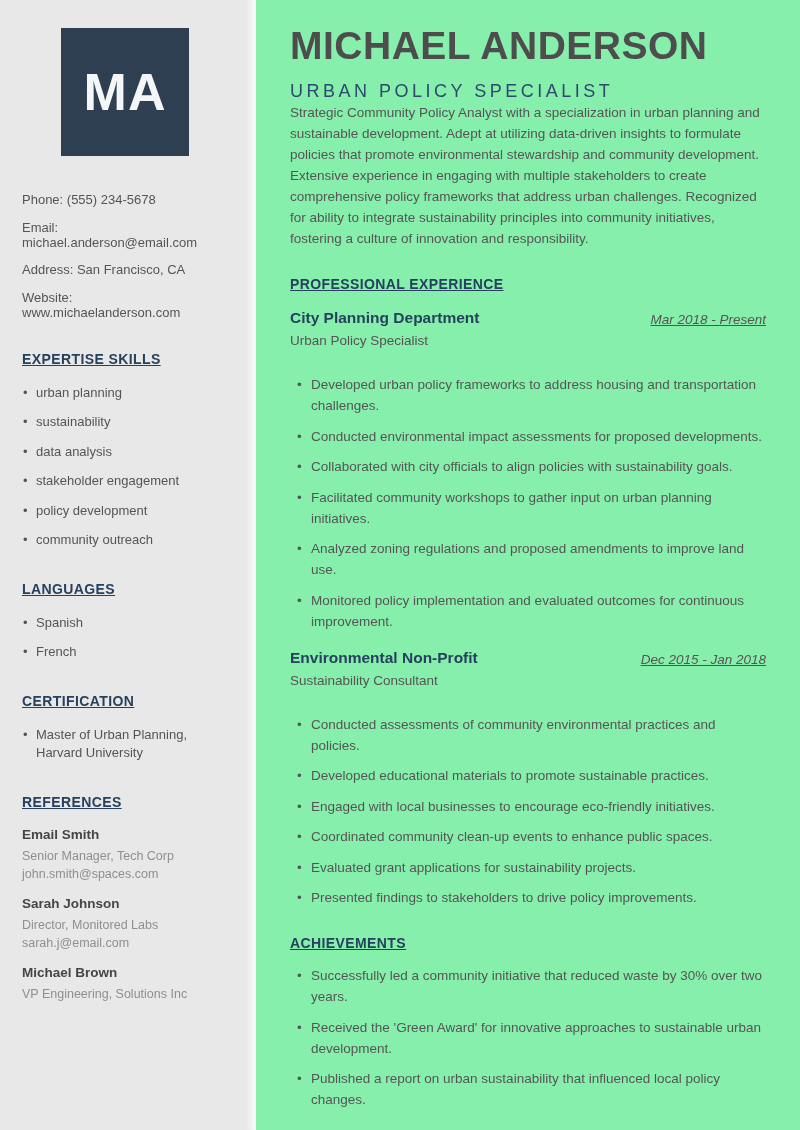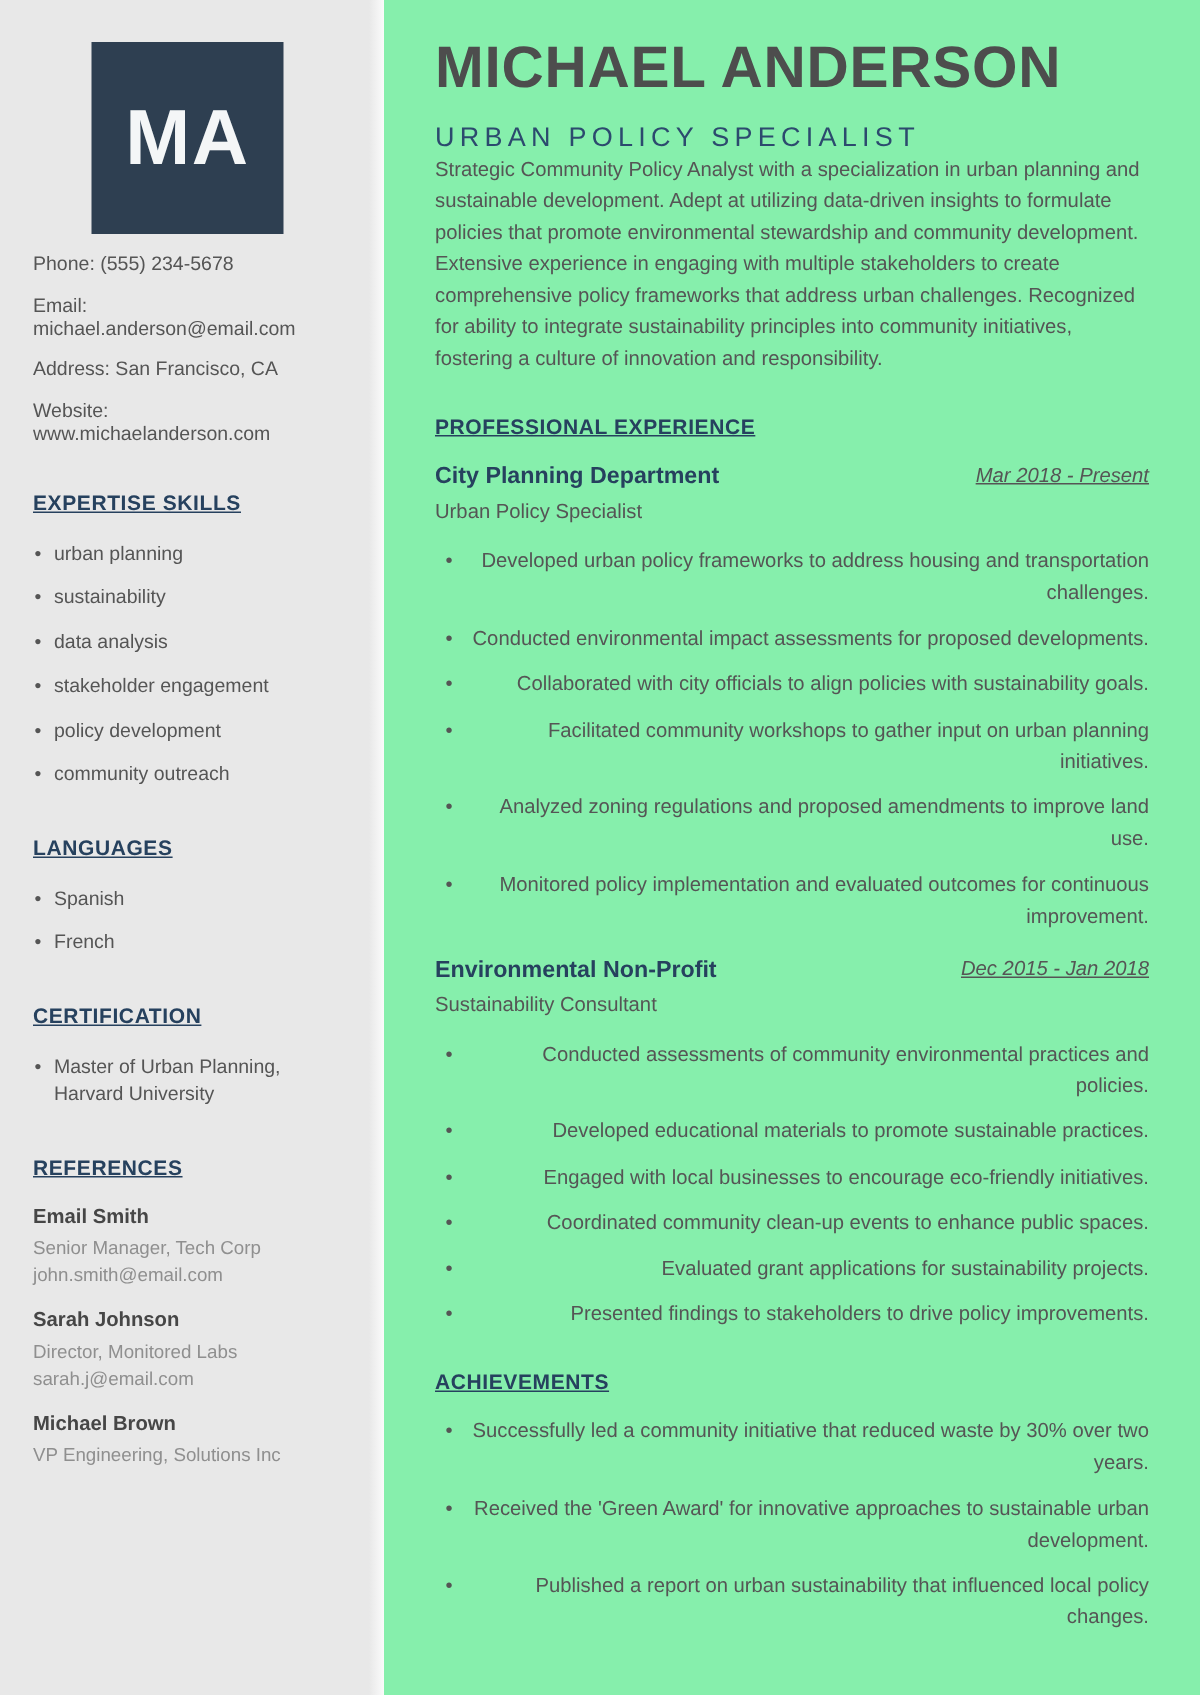--- a/index.html
+++ b/index.html
@@ -19,21 +19,21 @@
     padding: 28px 28px 0 22px;
   }
   .monogram {
     width: 128px; height: 128px;
     background: #2e3f51;
     color: #f4f6f7;
     display: flex; align-items: center; justify-content: center;
     font-size: 52px; font-weight: bold; letter-spacing: 1px;
     margin: 0 auto 0 39px;
   }
-  .contact { margin-top: 12px; }
+  .contact { margin-top: 36px; }
   .contact-line { font-size: 13px; color: #555555; margin-bottom: 12.5px; }
 
   .side-heading {
     color: #26415e; font-size: 14px; font-weight: bold;
     text-decoration: underline; letter-spacing: 0.4px;
     margin: 31px 0 17px 0;
   }
   .side-list { list-style: none; margin: 0; padding: 0; }
   .side-list li {
     position: relative; padding-left: 14px;
@@ -60,25 +60,25 @@
     font-size: 13.5px; color: #555555;
     line-height: 21px; 
     padding-right: 2px;
   }
   .section-heading {
     font-size: 14px; font-weight: bold; color: #26415e;
     text-decoration: underline; letter-spacing: 0.4px;
     margin: 27px 0 0 0;
   }
   .job { margin-top: 17px; }
-  .job-header { display: flex; justify-content: space-between; align-items: flex-start; }
+  .job-header { display: flex; justify-content: space-between; align-items: flex-end; }
   .company { font-size: 15.5px; font-weight: bold; color: #26415e; }
   .dates { font-size: 13.5px; font-style: italic; color: #555555; text-decoration: underline; }
   .role { font-size: 13.5px; color: #555555; margin-top: 6px; }
-  .bullets { list-style: none; margin: 15px 0 0 0; padding: 0; text-align: right; }
+  .bullets { list-style: none; margin: 26px 0 0 0; padding: 0; }
   .bullets li {
     position: relative; padding-left: 21px;
     font-size: 13.5px; color: #555555; line-height: 21px;
     margin-bottom: 9.5px;
   }
   .bullets li::before { content: "\2022"; position: absolute; left: 7px; color: #555555; }
   .bullets.tight { margin-top: 14px; }
 </style>
 </head>
 <body>
@@ -114,21 +114,21 @@
     <div class="side-heading">CERTIFICATION</div>
     <ul class="side-list">
       <li>Master of Urban Planning, Harvard University</li>
     </ul>
 
     <div class="side-heading">REFERENCES</div>
 
     <div class="ref-block">
       <div class="ref-name">Email Smith</div>
       <div class="ref-detail">Senior Manager, Tech Corp</div>
-      <div class="ref-detail">john.smith@email.com</div>
+      <div class="ref-detail">john.smith@spaces.com</div>
     </div>
     <div class="ref-block">
       <div class="ref-name">Sarah Johnson</div>
       <div class="ref-detail">Director, Monitored Labs</div>
       <div class="ref-detail">sarah.j@email.com</div>
     </div>
     <div class="ref-block">
       <div class="ref-name">Michael Brown</div>
       <div class="ref-detail">VP Engineering, Solutions Inc</div>
     </div>

